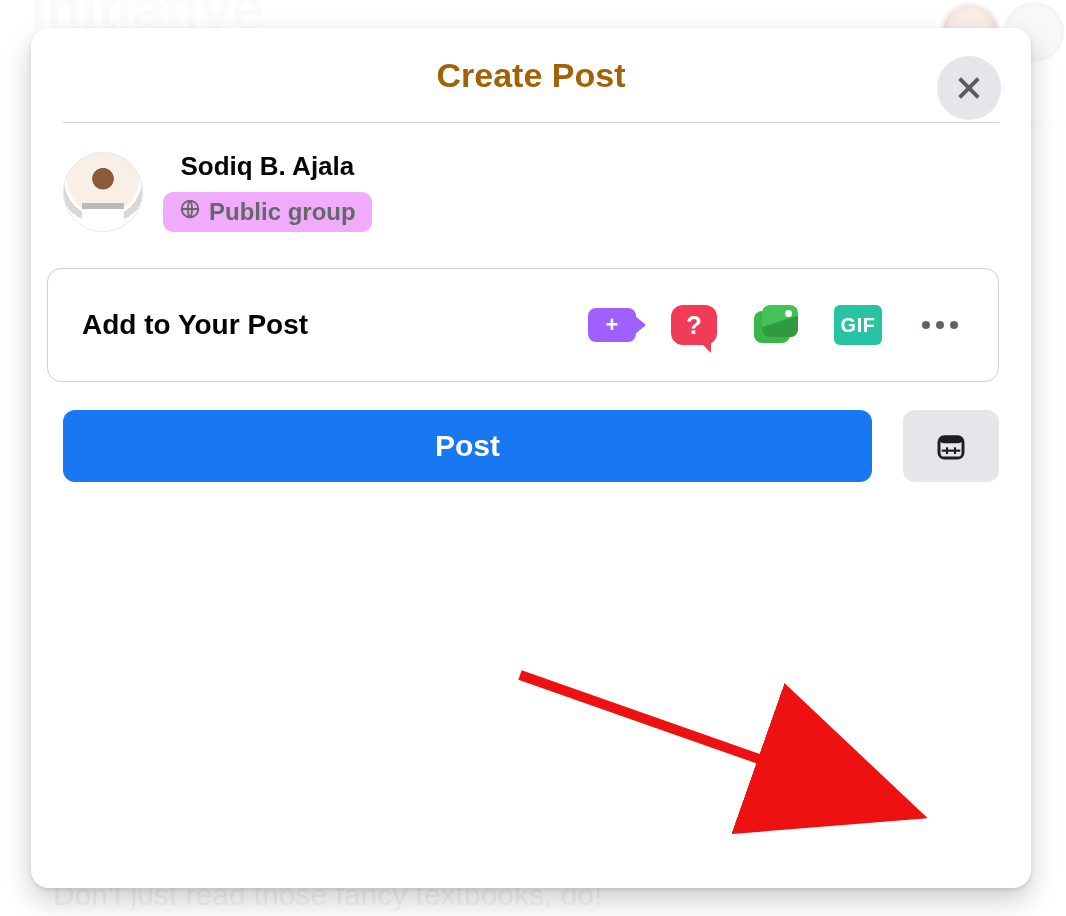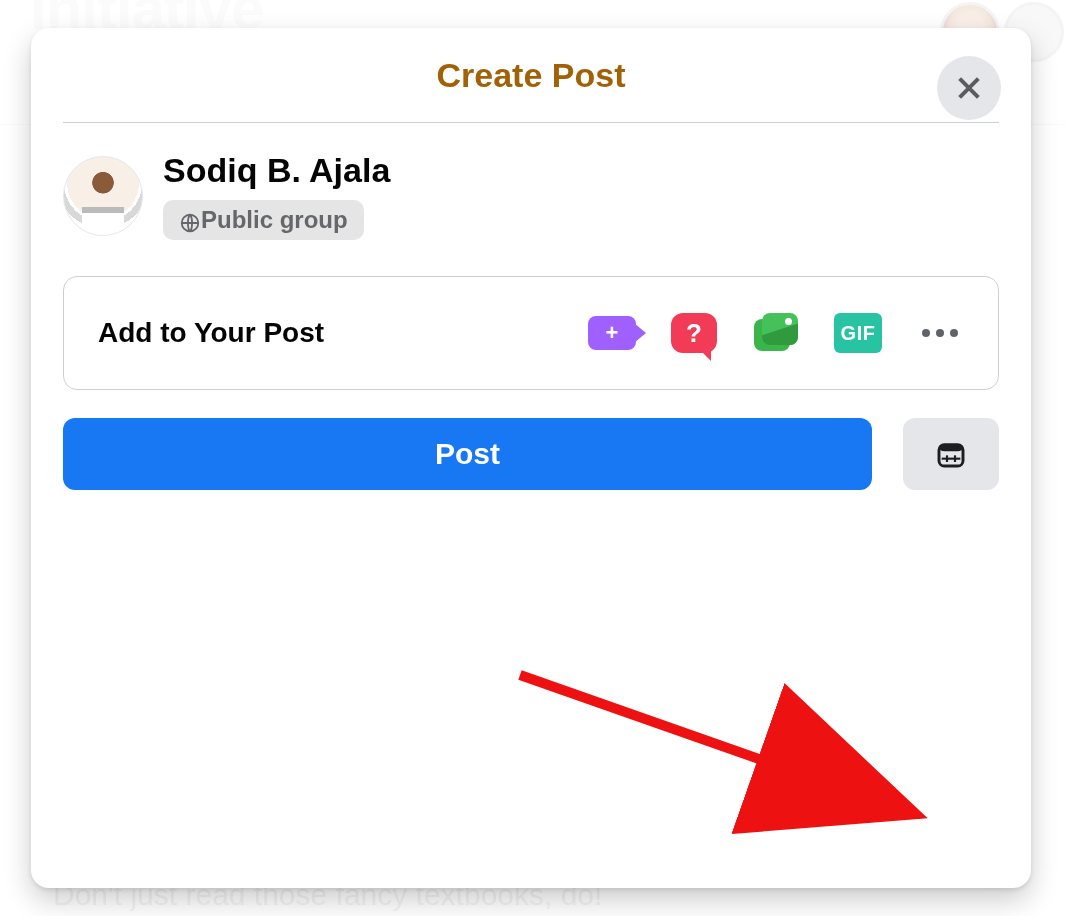--- a/index.html
+++ b/index.html
@@ -15,31 +15,31 @@
   .modal { position: absolute; left: 31px; top: 28px; width: 1000px; height: 860px; background: #fff; border-radius: 18px; box-shadow: 0 12px 28px rgba(0,0,0,0.2), 0 2px 4px rgba(0,0,0,0.1); display: flex; flex-direction: column; padding-bottom: 32px; }
   .modal-header { position: relative; height: 94px; display: flex; align-items: center; justify-content: center; }
   .modal-title { font-size: 34px; font-weight: 800; color: #a16207; }
   .close-btn { position: absolute; right: 30px; top: 28px; width: 64px; height: 64px; border-radius: 50%; background: #e4e6ea; display: flex; align-items: center; justify-content: center; cursor: pointer; }
   .close-btn svg { width: 32px; height: 32px; stroke: #5a5c60; stroke-width: 3; }
   .divider { height: 1px; background: #ced0d4; margin: 0 32px; }
   .user-row { display: flex; align-items: center; gap: 20px; padding: 28px 32px 4px 32px; }
   .avatar { width: 80px; height: 80px; border-radius: 50%; border: 1px solid #e4e6ea; background: radial-gradient(circle at 50% 33%, #8a5a3a 0 16%, #f8f0e6 17% 55%, #fff 55% 60%, #d8d8d8 60% 70%, #fff 70%); position: relative; overflow: hidden; }
   .avatar::after { content:""; position:absolute; left: 18px; right: 18px; bottom: -6px; top: 50px; background: #fff; border-top: 6px solid #bbb; }
   .user-meta { display: flex; flex-direction: column; gap: 10px; }
-  .user-name { font-size: 34px; font-weight: 700; color: #050505; }
-  .audience-chip { background: #e5e5e5; border-radius: 10px; padding: 6px 16px; display: inline-flex; align-items: flex-end; width: fit-content; color: #65676b; font-size: 24px; font-weight: 600; cursor: pointer; }
+  .user-name { font-size: 26px; font-weight: 700; color: #050505; text-align: center; }
+  .audience-chip { background: #f0abfc; border-radius: 10px; padding: 6px 16px; display: inline-flex; align-items: flex-start; gap: 8px; width: fit-content; color: #65676b; font-size: 24px; font-weight: 600; cursor: pointer; }
   .audience-chip svg { width: 22px; height: 22px; stroke: #65676b; fill: none; stroke-width: 2; }
   .compose-area { position: relative; flex: 1; padding: 40px 32px 0 32px; }
   .compose-text { font-size: 36px; color: #050505; line-height: 1.25; }
   .cursor { display: inline-block; width: 2px; height: 40px; background: #050505; vertical-align: middle; margin-left: 1px; }
   .bg-picker { position: absolute; left: 32px; bottom: 14px; width: 58px; height: 58px; border-radius: 14px; padding: 3px; background: #fff; box-shadow: 0 0 0 1px #ddd; cursor: pointer; }
   .bg-picker-inner { width: 100%; height: 100%; border-radius: 10px; background: conic-gradient(from 0deg, #ff3b30, #ff9500, #ffcc00, #34c759, #30b0c7, #007aff, #af52de, #ff2d55, #ff3b30); display: flex; align-items: center; justify-content: center; font-weight: 800; color: #fff; font-size: 22px; }
   .emoji-btn { position: absolute; right: 40px; bottom: 6px; width: 44px; height: 44px; border-radius: 50%; border: 2.5px solid #666; display: flex; align-items: center; justify-content: center; cursor: pointer; }
   .emoji-btn svg { width: 26px; height: 26px; stroke: #666; fill: none; stroke-width: 2; }
-  .addto { margin: 32px 32px 0 32px; height: 114px; border: 1px solid #ced0d4; border-radius: 14px; display: flex; align-items: center; justify-content: space-between; padding: 0 34px; cursor: pointer; }
+  .addto { margin: 32px 32px 0 16px; height: 114px; border: 1px solid #ced0d4; border-radius: 14px; display: flex; align-items: center; justify-content: space-between; padding: 0 34px; cursor: pointer; }
   .addto-label { font-size: 28px; font-weight: 700; color: #050505; }
   .addto-icons { display: flex; align-items: center; gap: 34px; }
   .tool-btn { width: 48px; height: 48px; display: flex; align-items: center; justify-content: center; cursor: pointer; }
   .live-cam { width: 48px; height: 34px; background: #a060ff; border-radius: 8px; position: relative; }
   .live-cam::after { content:""; position:absolute; right:-10px; top:7px; border-left:12px solid #a060ff; border-top:10px solid transparent; border-bottom:10px solid transparent; }
   .live-cam .plus { position:absolute; inset:0; display:flex; align-items:center; justify-content:center; color:#fff; font-weight:800; font-size:22px; }
   .qa-bubble { position:relative; width:46px; height:40px; background:#f23b57; border-radius:12px; display:flex; align-items:center; justify-content:center; color:#fff; font-weight:900; font-size:26px; }
   .qa-bubble::after { content:""; position:absolute; right:6px; bottom:-8px; width:0; height:0; border-right:12px solid #f23b57; border-bottom:12px solid transparent; }
   .photo-ic { position: relative; width: 44px; height: 40px; }
   .photo-ic .b { position:absolute; left:0; top:6px; width:36px; height:32px; background:#3ab54a; border-radius:8px; }

